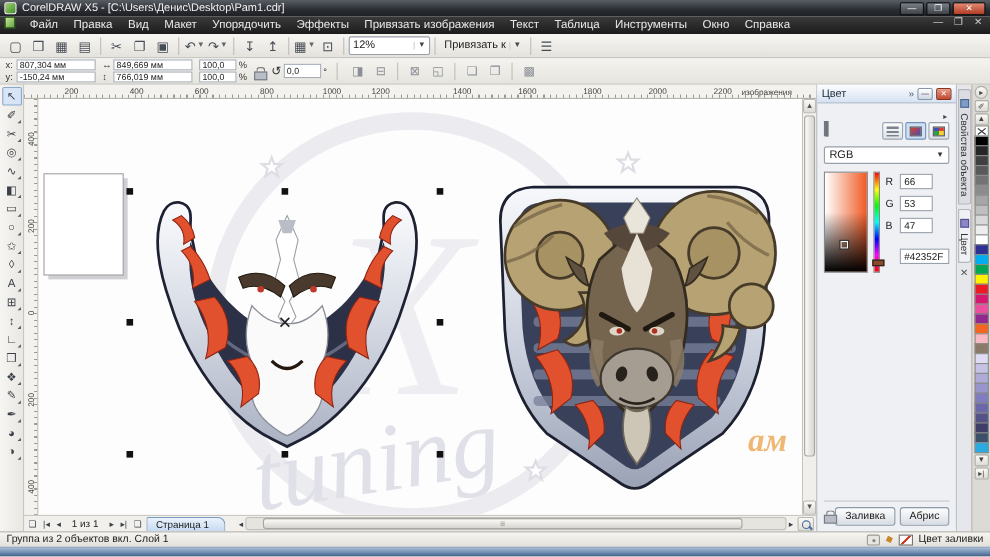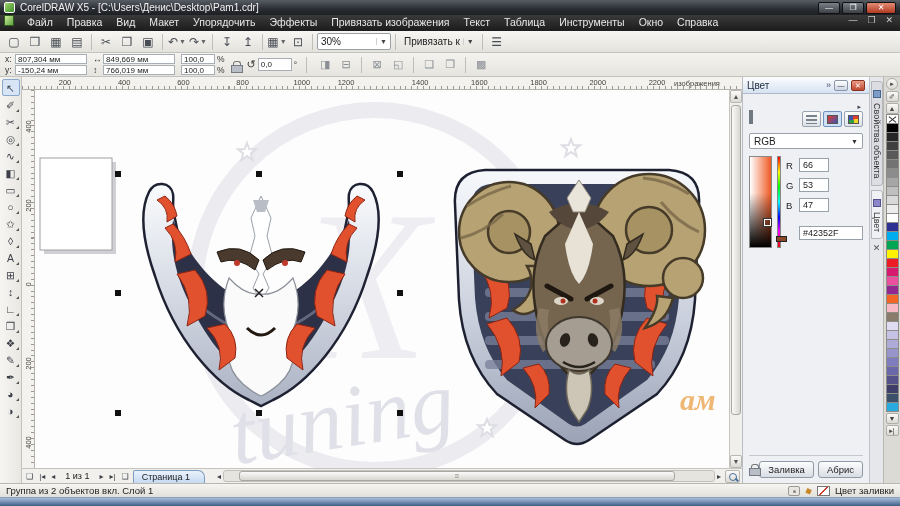--- a/index.html
+++ b/index.html
@@ -109,21 +109,21 @@
   .pickersq { width:66px; height:92px; border:1px solid #888; position:relative;
               background:linear-gradient(to top, #000, rgba(0,0,0,0) 60%), linear-gradient(to right,#ffffff,#f05a24); }
   .pickmark { position:absolute; left:14px; top:62px; width:7px; height:7px; border:1px solid #fff; outline:1px solid #333; }
   .huestrip { width:9px; height:92px; border:1px solid #888; position:relative;
               background:linear-gradient(#f00 0%,#ff0 17%,#0f0 33%,#0ff 50%,#00f 67%,#f0f 83%,#f00 100%); }
   .huehandle { position:absolute; left:-2px; top:79px; width:11px; height:6px; background:#8a4a2a; border:1px solid #222; }
   .chancol { display:flex; flex-direction:column; gap:6px; padding-top:2px; }
   .chanrow { display:flex; align-items:center; gap:4px; }
   .chanlabel { width:9px; font-size:9.5px; color:#222; }
   .chanval { width:30px; height:14px; background:#fff; border:1px solid #98a0aa; font-size:9px; display:flex; align-items:center; padding:0 3px; }
-  .hexval { width:64px; margin-left:13px; }
+  .hexval { width:45px; margin-left:13px; }
   .dfooter { margin-top:auto; border-top:1px solid #c3c8cf; padding-top:5px; display:flex; align-items:center; gap:4px; }
   .fbtn { height:17px; border:1px solid #8e9aa8; border-radius:3px; background:linear-gradient(#fdfdfd,#d8dde4); font-size:9.5px; padding:0 8px; display:flex; align-items:center; color:#222; }
 
   
   .tabstrip { width:14px; background:#e6e7ea; border-left:1px solid #bfc2c8; display:flex; flex-direction:column; align-items:center; padding-top:4px; gap:4px; flex:0 0 auto; }
   .vtab { writing-mode:vertical-rl; font-size:9px; color:#333; background:#dcdde2; border:1px solid #b3b6bd; border-radius:0 3px 3px 0; padding:6px 0; display:flex; align-items:center; gap:3px; }
   .vtab.active { background:#f0f1f4; }
   .vtabicon { width:8px; height:8px; display:block; margin:2px auto; }
   .vtclose { font-size:9px; color:#555; }
 
@@ -202,21 +202,21 @@
         <span class="tbtn">↷<span class="dd">▼</span></span>
         <span class="tsep"></span>
         <span class="tbtn">↧</span>
         <span class="tbtn">↥</span>
         <span class="tsep"></span>
         <span class="tbtn">▦<span class="dd">▼</span></span>
         <span class="tbtn">⊡</span>
         <span class="tsep"></span>
       </span>
     <span class="combo">
-      <span class="val">30%</span>
+      <span class="val">12%</span>
       <span class="arrow">▼</span>
     </span>
     <span class="tsep"></span>
     <span class="combo" style="background:transparent;border-color:transparent;">
       <span class="val">Привязать к</span>
       <span class="arrow">▼</span>
     </span>
     <span class="tsep"></span>
     <span class="tbtn">☰</span>
   </div>

